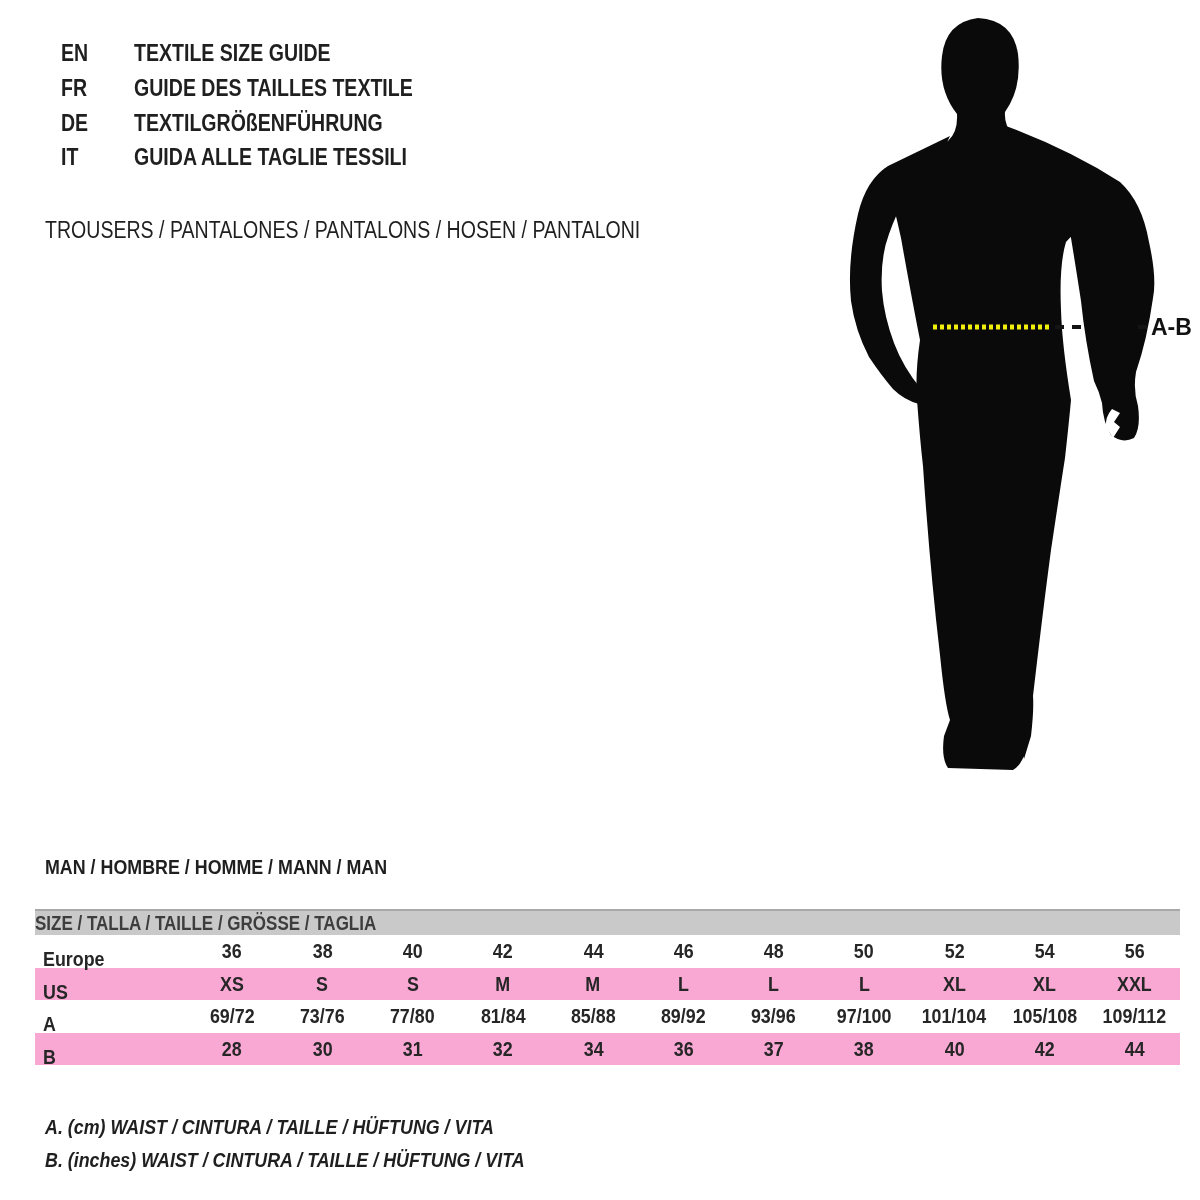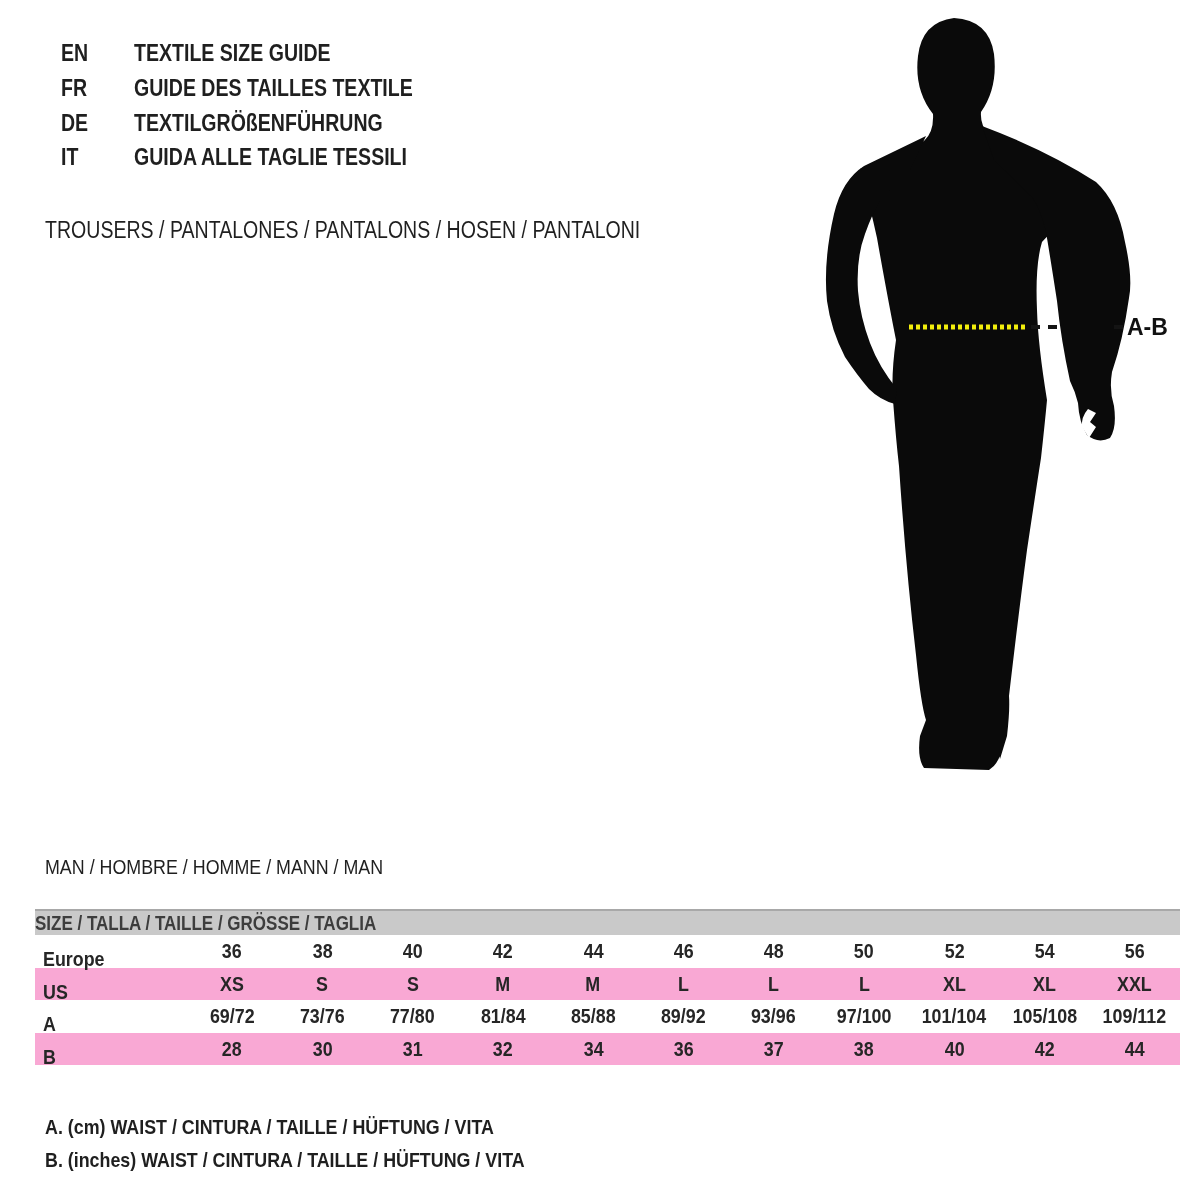--- a/index.html
+++ b/index.html
@@ -12,36 +12,36 @@
   .cnl{display:inline-block;transform:scaleX(0.85);transform-origin:0 50%;white-space:nowrap;}
 
   
   .lang-block{position:absolute;left:45px;top:36px;margin-left:16px;}
   .lang-row{display:flex;line-height:34.8px;font-size:23px;font-weight:bold;}
   .lang-code{width:73px;}
 
   .category-title{position:absolute;left:45px;top:217px;font-size:23px;font-weight:normal;}
 
   
-  .figure-wrap{position:absolute;left:776px;top:10px;width:400px;height:780px;}
-
-  .man-title{position:absolute;left:45px;top:855px;font-size:21px;font-weight:normal;}
+  .figure-wrap{position:absolute;left:800px;top:10px;width:400px;height:780px;}
+
+  .man-title{position:absolute;left:45px;top:855px;font-size:21px;font-weight:bold;}
 
   
   .size-table{position:absolute;left:35px;top:909px;width:1145px;font-weight:bold;}
   .st-header{
     box-sizing:border-box;height:26px;line-height:24px;background:#c9c9c9;
     border-top:2px solid #a8a8a8;font-size:20px;color:#3d3d3d;
   }
   .st-row{display:flex;height:32.5px;align-items:center;font-size:21px;color:#262626;}
   .st-row.stripe{background:#f9a8d4;}
   .st-label{width:152px;padding-left:8px;box-sizing:border-box;margin-top:16px;}
   .st-cell{flex:1;text-align:center;}
 
-  .footnotes{position:absolute;left:45px;top:1110px;font-size:21px;font-weight:bold;line-height:33px;}
+  .footnotes{position:absolute;left:45px;top:1110px;font-size:21px;font-weight:bold;line-height:33px;font-style:italic;}
 </style>
 </head>
 <body>
 
 <div class="lang-block">
   <div class="lang-row">
     <span class="lang-code"><span class="cnl">EN</span></span>
     <span class="cnl">TEXTILE SIZE GUIDE</span>
   </div>
   <div class="lang-row">

